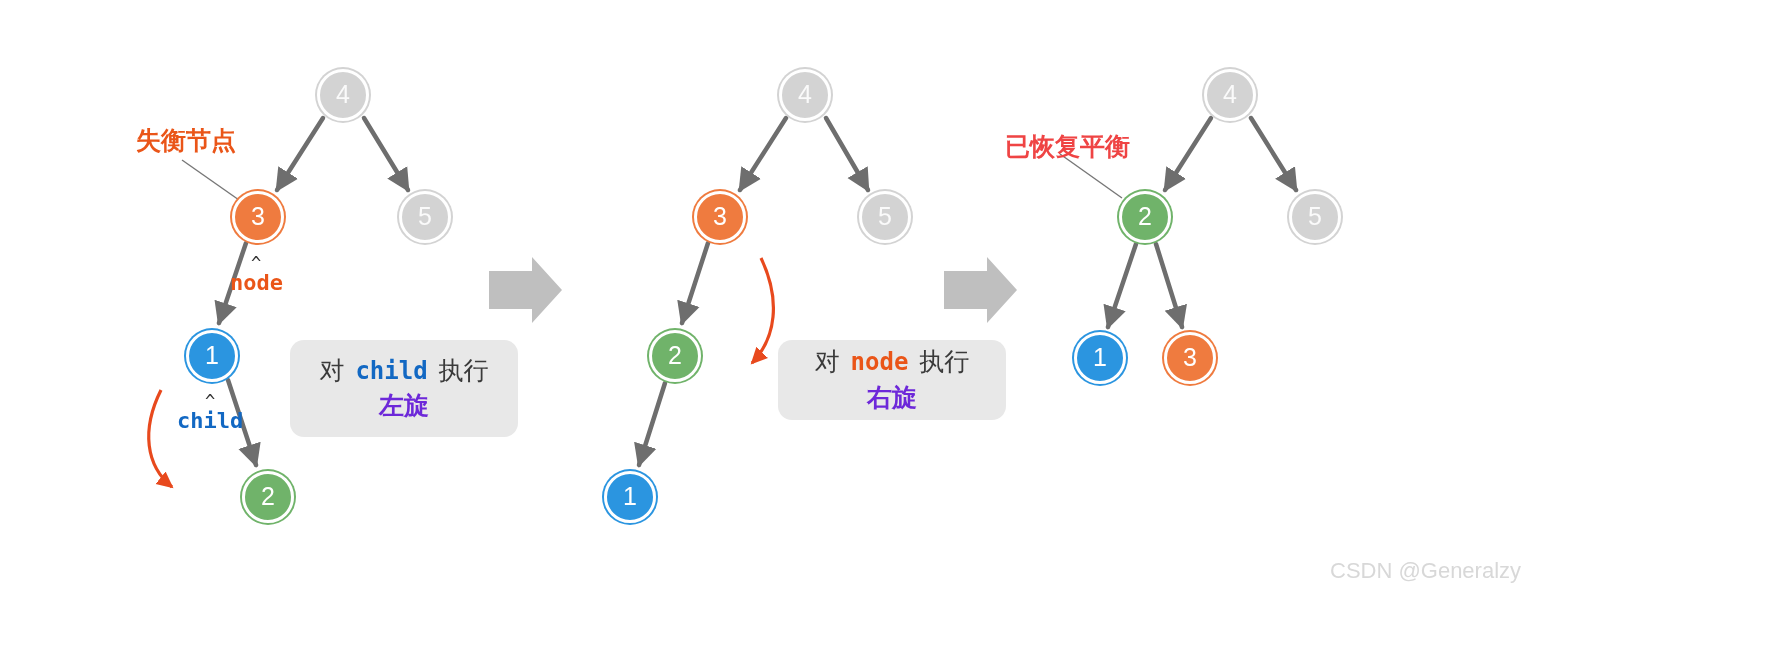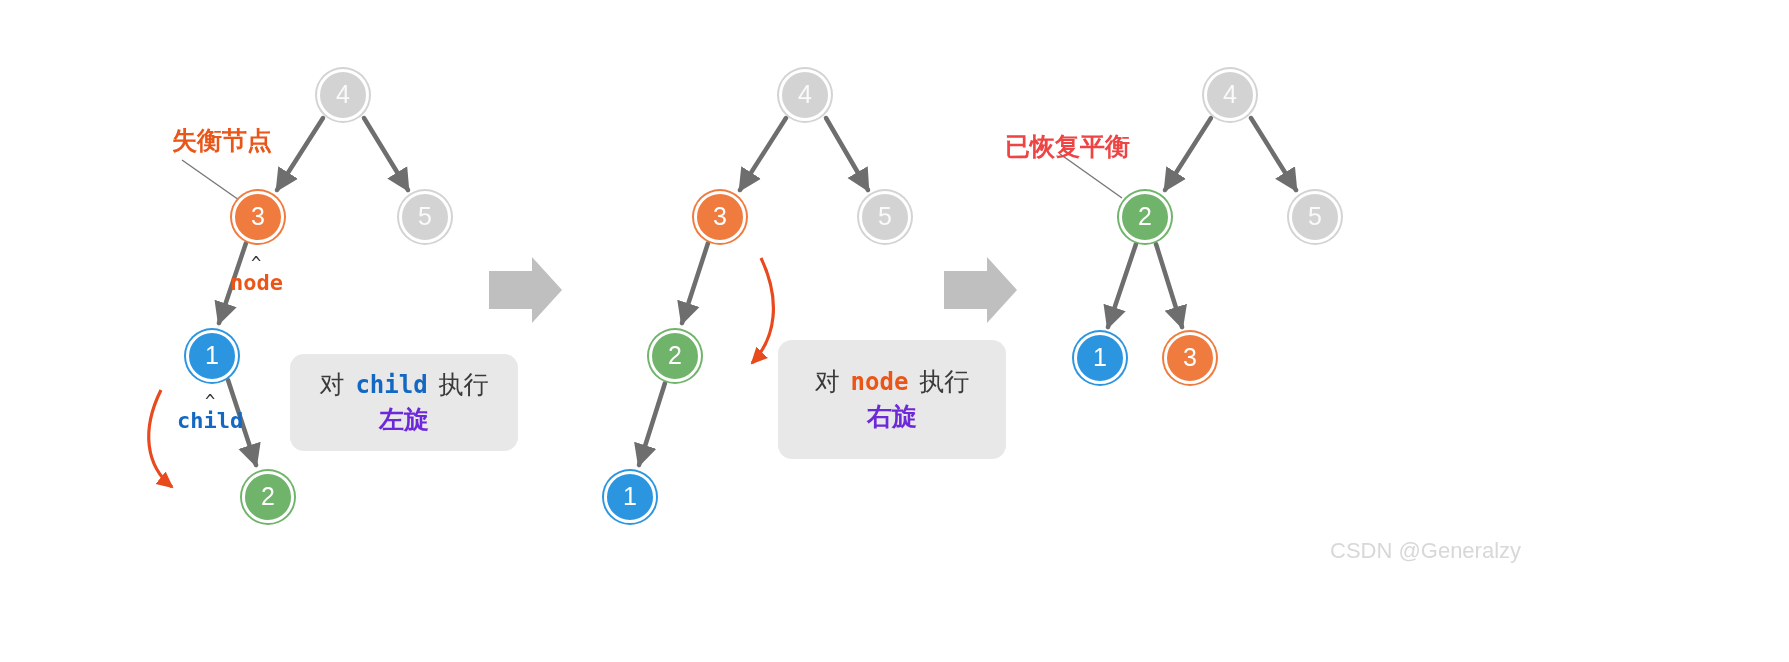--- a/index.html
+++ b/index.html
@@ -51,21 +51,21 @@
   .node.green  { background: #70b36a; box-shadow: 0 0 0 2px #70b36a; }
 
   
   .cn-label {
     position: absolute;
     font-size: 25px;
     font-weight: bold;
     white-space: nowrap;
     font-family: "Liberation Sans", "DejaVu Sans", sans-serif;
   }
-  .cn-label.red   { color: #ea5518; margin-left: 36px; }
+  .cn-label.red   { color: #ea5518; }
   .cn-label.green { color: #ef4444; }
 
   .mono-label {
     position: absolute;
     font-size: 22px;
     font-weight: bold;
     white-space: nowrap;
     font-family: "DejaVu Sans Mono", "Liberation Mono", monospace;
   }
   .mono-label.orange { color: #ea5518; }
@@ -189,21 +189,21 @@
     </div>
 
     <div class="cn-label red" style="left:136px; top:124px;">失衡节点</div>
 
     <span class="caret" style="left:251px; top:253px;">^</span>
     <div class="mono-label orange" style="left:230px; top:270px;">node</div>
 
     <span class="caret" style="left:205px; top:391px;">^</span>
     <div class="mono-label blue" style="left:177px; top:408px;">child</div>
 
-    <div class="infobox" style="left:290px; top:354px; width:228px; height:97px;">
+    <div class="infobox" style="left:290px; top:340px; width:228px; height:97px;">
       <div class="line1">
         <span>对</span>
         <span class="kw blue">child</span>
         <span>执行</span>
       </div>
       <div class="line2">左旋</div>
     </div>
   </div>
 
   <div>
@@ -216,21 +216,21 @@
     <div class="node gray" style="left:885px; top:217px;">
       <span class="nv">5</span>
     </div>
     <div class="node green" style="left:675px; top:356px;">
       <span class="nv">2</span>
     </div>
     <div class="node blue" style="left:630px; top:497px;">
       <span class="nv">1</span>
     </div>
 
-    <div class="infobox" style="left:778px; top:340px; width:228px; height:119px;">
+    <div class="infobox" style="left:778px; top:340px; width:228px; height:80px;">
       <div class="line1">
         <span>对</span>
         <span class="kw orange">node</span>
         <span>执行</span>
       </div>
       <div class="line2">右旋</div>
     </div>
   </div>
 
   <div>
@@ -246,15 +246,15 @@
     <div class="node blue" style="left:1100px; top:358px;">
       <span class="nv">1</span>
     </div>
     <div class="node orange" style="left:1190px; top:358px;">
       <span class="nv">3</span>
     </div>
 
     <div class="cn-label green" style="left:1005px; top:130px;">已恢复平衡</div>
   </div>
 
-  <div class="watermark" style="left:1330px; top:538px;">CSDN @Generalzy</div>
+  <div class="watermark" style="left:1330px; top:558px;">CSDN @Generalzy</div>
 
 </div>
 
 </body></html>

